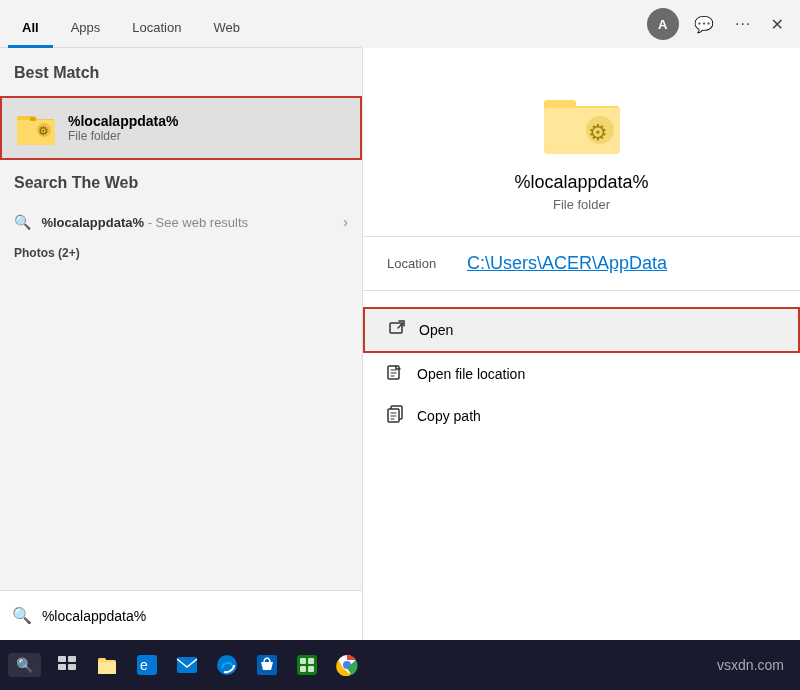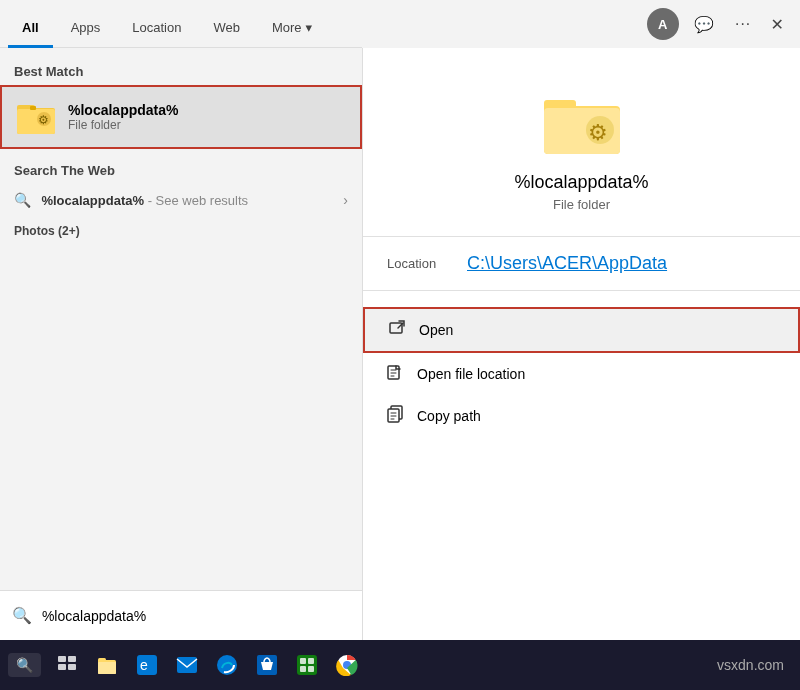--- a/index.html
+++ b/index.html
@@ -102,24 +102,24 @@
     }
 
     
     .content {
       flex: 1;
       padding: 12px 0;
       overflow-y: auto;
     }
 
     .section-label {
-      font-size: 13px;
+      font-size: 16px;
       font-weight: 600;
       color: #444;
-      padding: 4px 14px 6px;
+      padding: 4px 14px 14px;
       text-transform: capitalize;
     }
 
     
     .best-match-item {
       display: flex;
       align-items: center;
       padding: 10px 14px;
       background: #e0e0e0;
       margin: 0 0 2px 0;
@@ -347,24 +347,20 @@
 </head>
 <body>
 
 <div class="search-panel">
 
   <div class="tabs">
     <div class="tab active">All</div>
     <div class="tab">Apps</div>
     <div class="tab">Location</div>
     <div class="tab">Web</div>
-    <div class="tab tab-more">
-      <span>More</span>
-      <span>▾</span>
-    </div>
   </div>
 
   <div class="content">
 
     <div class="section-label">Best match</div>
 
     <div class="best-match-item">
 
       <svg class="best-match-icon folder-svg" viewBox="0 0 40 40" fill="none" xmlns="http://www.w3.org/2000/svg">
         <rect x="1" y="11" width="38" height="26" rx="2" fill="#F5C842"></rect>

